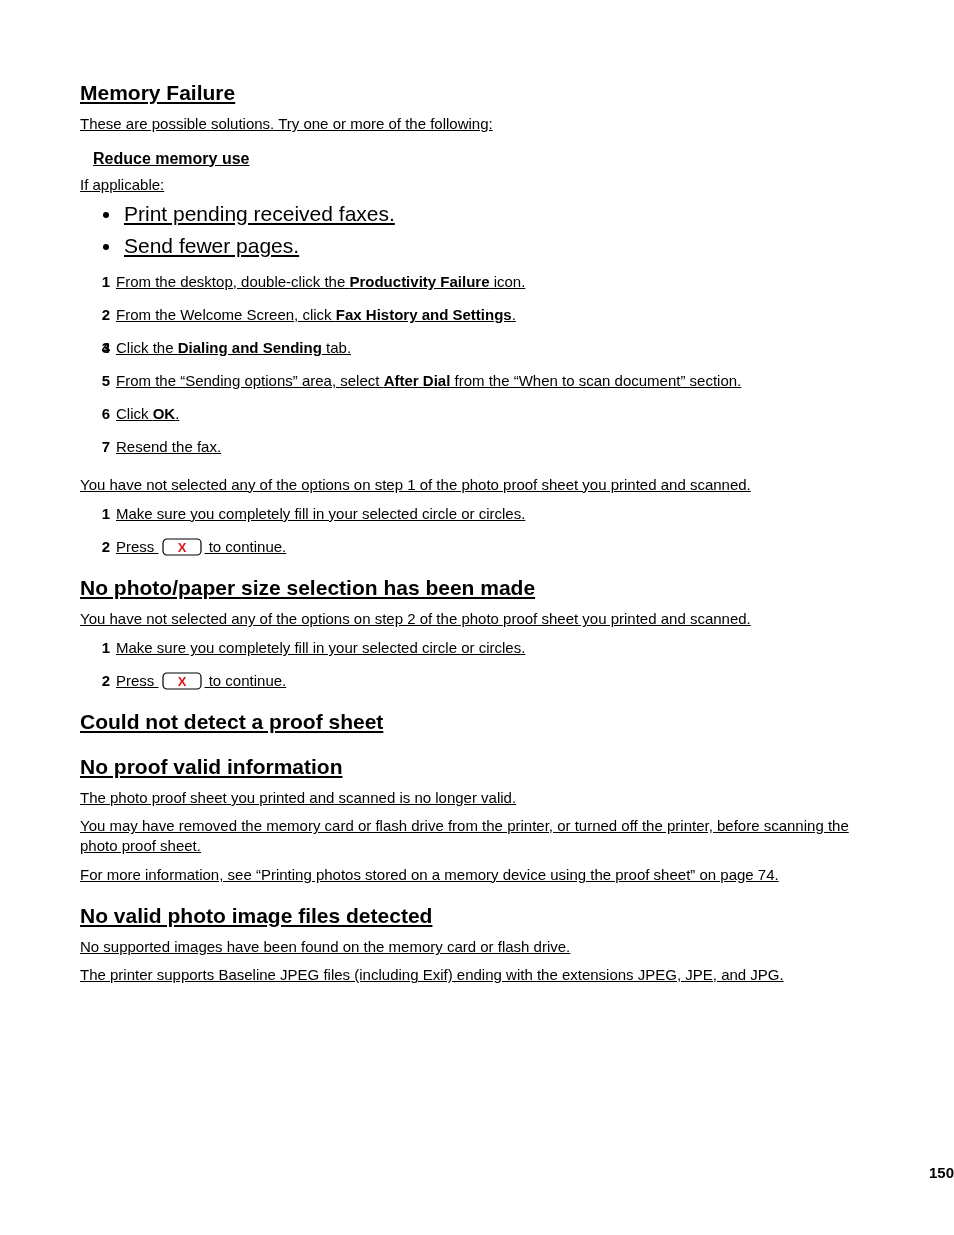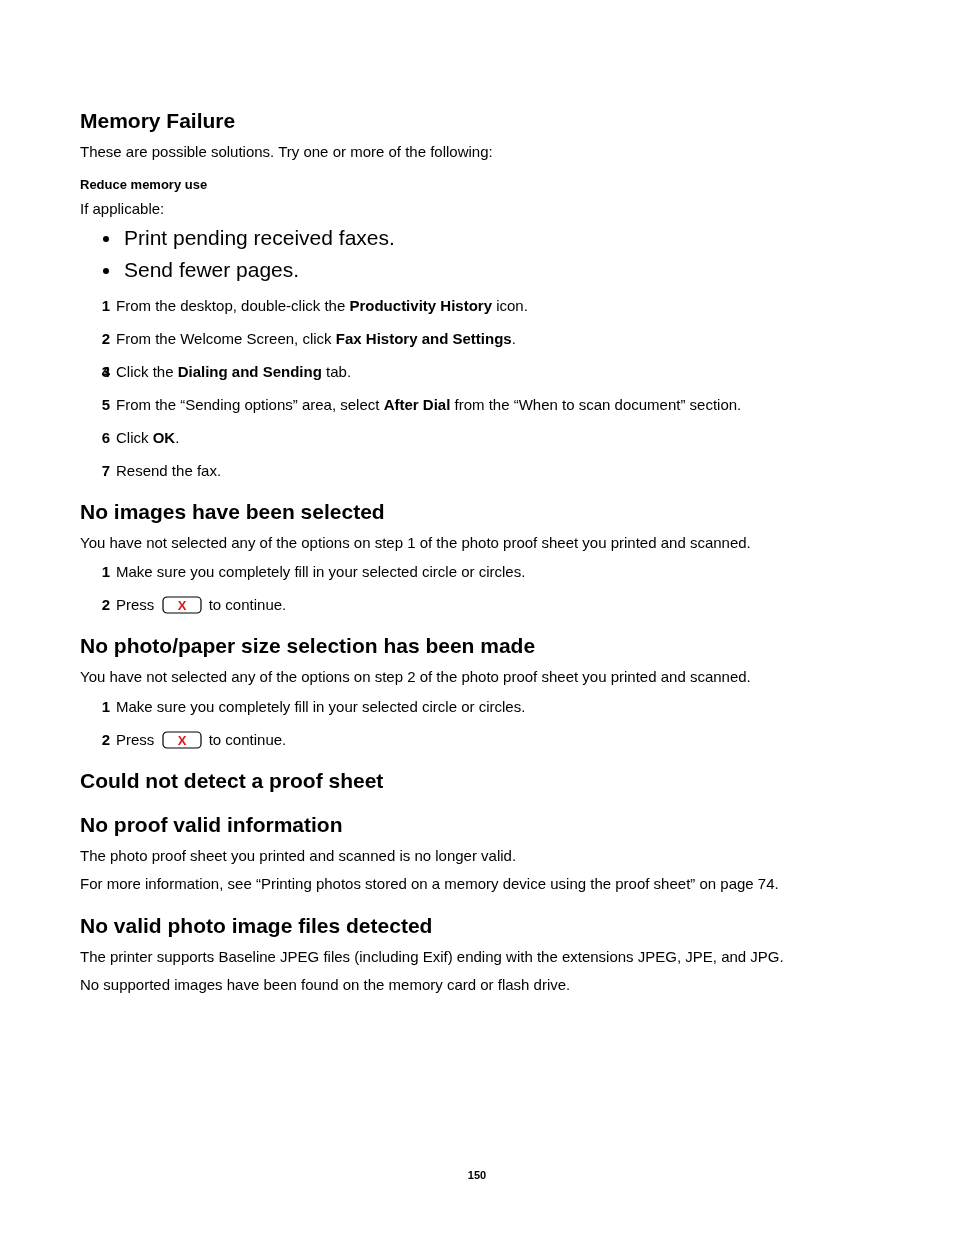--- a/index.html
+++ b/index.html
@@ -8,35 +8,36 @@
     background: #fff;
   }
   body {
     width: 954px;
     min-height: 1235px;
     position: relative;
     font-family: Arial, Helvetica, sans-serif;
     color: #000;
   }
   .page {
-    padding: 108px 80px 0 80px;
+    padding: 80px 80px 0 80px;
+    text-decoration: underline;
   }
   h2.section {
     font-size: 21px;
     font-weight: bold;
     margin: 0 0 8px 0;
     line-height: 1.25;
   }
   h2.section + p.body {
     margin-top: 2px;
   }
   h3.subsection {
-    font-size: 13px;
+    font-size: 16px;
     font-weight: bold;
-    margin: 14px 0 6px 0;
+    margin: 14px 0 6px 13px;
     line-height: 1.3;
   }
   p.body {
     font-size: 15px;
     line-height: 1.35;
     margin: 6px 0 8px 0;
   }
   ul.bullets {
     list-style: disc;
     margin: 2px 0 8px 0;
@@ -81,54 +82,53 @@
     display: inline-block;
     vertical-align: -4px;
     margin: 0 3px;
     line-height: 0;
   }
   .page-number {
     position: absolute;
     bottom: 54px;
     left: 0;
     width: 954px;
-    text-align: center;
+    text-align: right;
     font-weight: bold;
-    font-size: 11px;
+    font-size: 15px;
   }
 </style>
 </head>
 <body>
 
 <div class="page">
 
   <div class="section-block">
     <h2 class="section">Memory Failure</h2>
     <p class="body">These are possible solutions. Try one or more of the following:</p>
 
     <h3 class="subsection">Reduce memory use</h3>
     <p class="body" style="margin-bottom:2px;">If applicable:</p>
     <ul class="bullets">
       <li>Print pending received faxes.</li>
       <li>Send fewer pages.</li>
     </ul>
 
     <ol class="steps">
-      <li><span class="num">1</span><span><span>From the desktop, double-click the </span><span class="bold">Productivity History</span><span> icon.</span></span></li>
+      <li><span class="num">1</span><span><span>From the desktop, double-click the </span><span class="bold">Productivity Failure</span><span> icon.</span></span></li>
       <li><span class="num">2</span><span><span>From the Welcome Screen, click </span><span class="bold">Fax History and Settings</span><span>.</span></span></li>
       <li><span class="num">3</span></li>
       <li><span class="num">4</span><span><span>Click the </span><span class="bold">Dialing and Sending</span><span> tab.</span></span></li>
       <li><span class="num">5</span><span><span>From the “Sending options” area, select </span><span class="bold">After Dial</span><span> from the “When to scan document” section.</span></span></li>
       <li><span class="num">6</span><span><span>Click </span><span class="bold">OK</span><span>.</span></span></li>
       <li><span class="num">7</span><span><span>Resend the fax.</span></span></li>
     </ol>
   </div>
 
   <div class="section-block">
-    <h2 class="section">No images have been selected</h2>
     <p class="body">You have not selected any of the options on step 1 of the photo proof sheet you printed and scanned.</p>
     <ol class="steps tight">
       <li><span class="num">1</span><span>Make sure you completely fill in your selected circle or circles.</span></li>
       <li><span class="num">2</span><span><span>Press </span><span class="x-btn"><svg width="40" height="18" viewBox="0 0 40 18">
                 <path d="M5 1 H35 A4 4 0 0 1 39 5 V13 A4 4 0 0 1 35 17 H5 A4 4 0 0 1 1 13 V5 A4 4 0 0 1 5 1 Z" fill="#fff" stroke="#000" stroke-width="1.2"></path>
                 <text x="20" y="13.5" text-anchor="middle" font-family="Arial" font-size="13" font-weight="bold" fill="#d8181d">X</text>
               </svg></span><span> to continue.</span></span></li>
     </ol>
   </div>
 
@@ -144,24 +144,25 @@
     </ol>
   </div>
 
   <div class="section-block">
     <h2 class="section">Could not detect a proof sheet</h2>
   </div>
 
   <div class="section-block">
     <h2 class="section">No proof valid information</h2>
     <p class="body">The photo proof sheet you printed and scanned is no longer valid.</p>
+    <p class="body">You may have removed the memory card or flash drive from the printer, or turned off the printer, before scanning the photo proof sheet.</p>
     <p class="body">For more information, see “Printing photos stored on a memory device using the proof sheet” on page 74.</p>
   </div>
 
   <div class="section-block">
     <h2 class="section">No valid photo image files detected</h2>
+    <p class="body">No supported images have been found on the memory card or flash drive.</p>
     <p class="body">The printer supports Baseline JPEG files (including Exif) ending with the extensions JPEG, JPE, and JPG.</p>
-    <p class="body">No supported images have been found on the memory card or flash drive.</p>
   </div>
 
 </div>
 
 <div class="page-number">150</div>
 
 </body></html>

